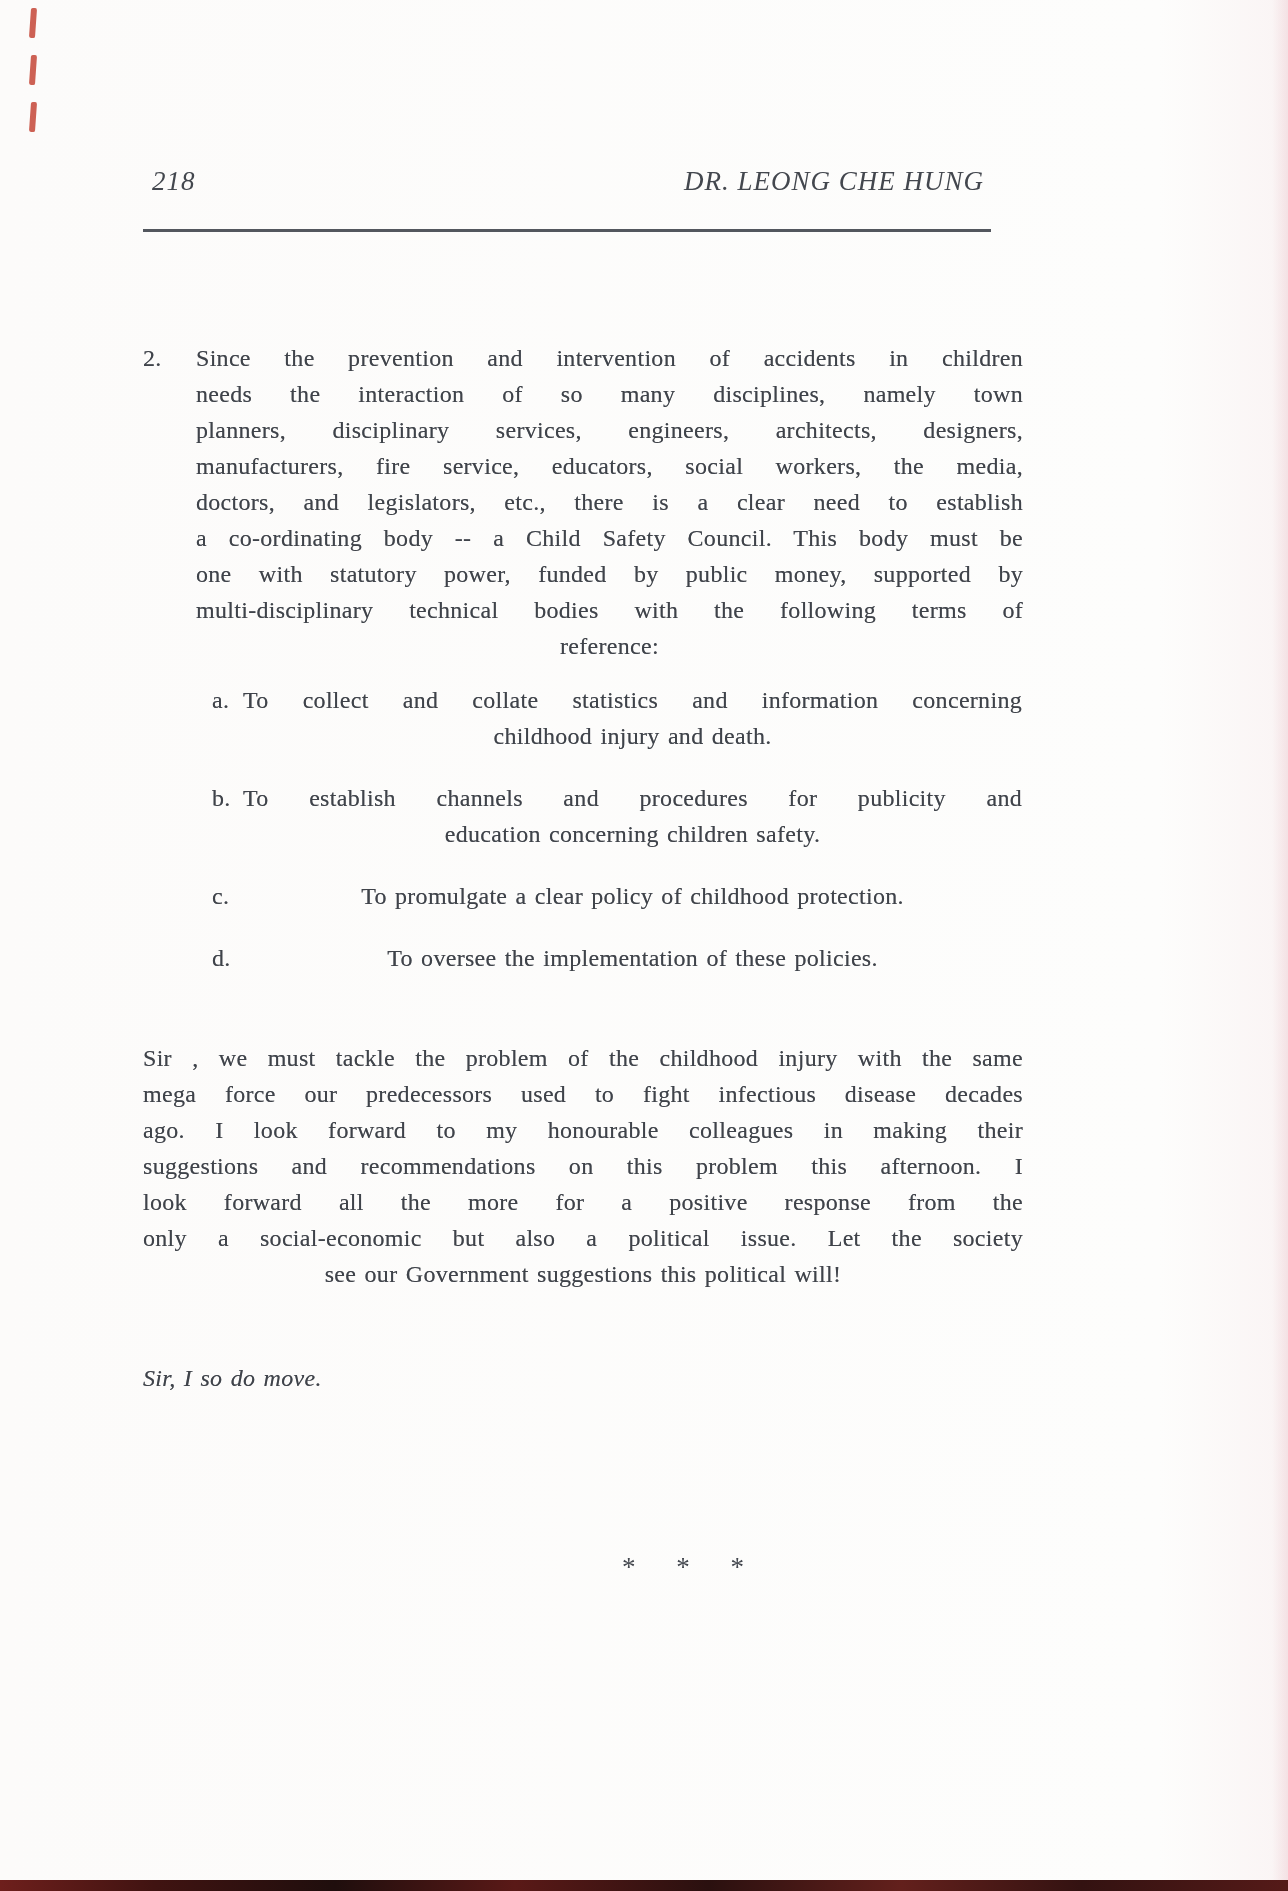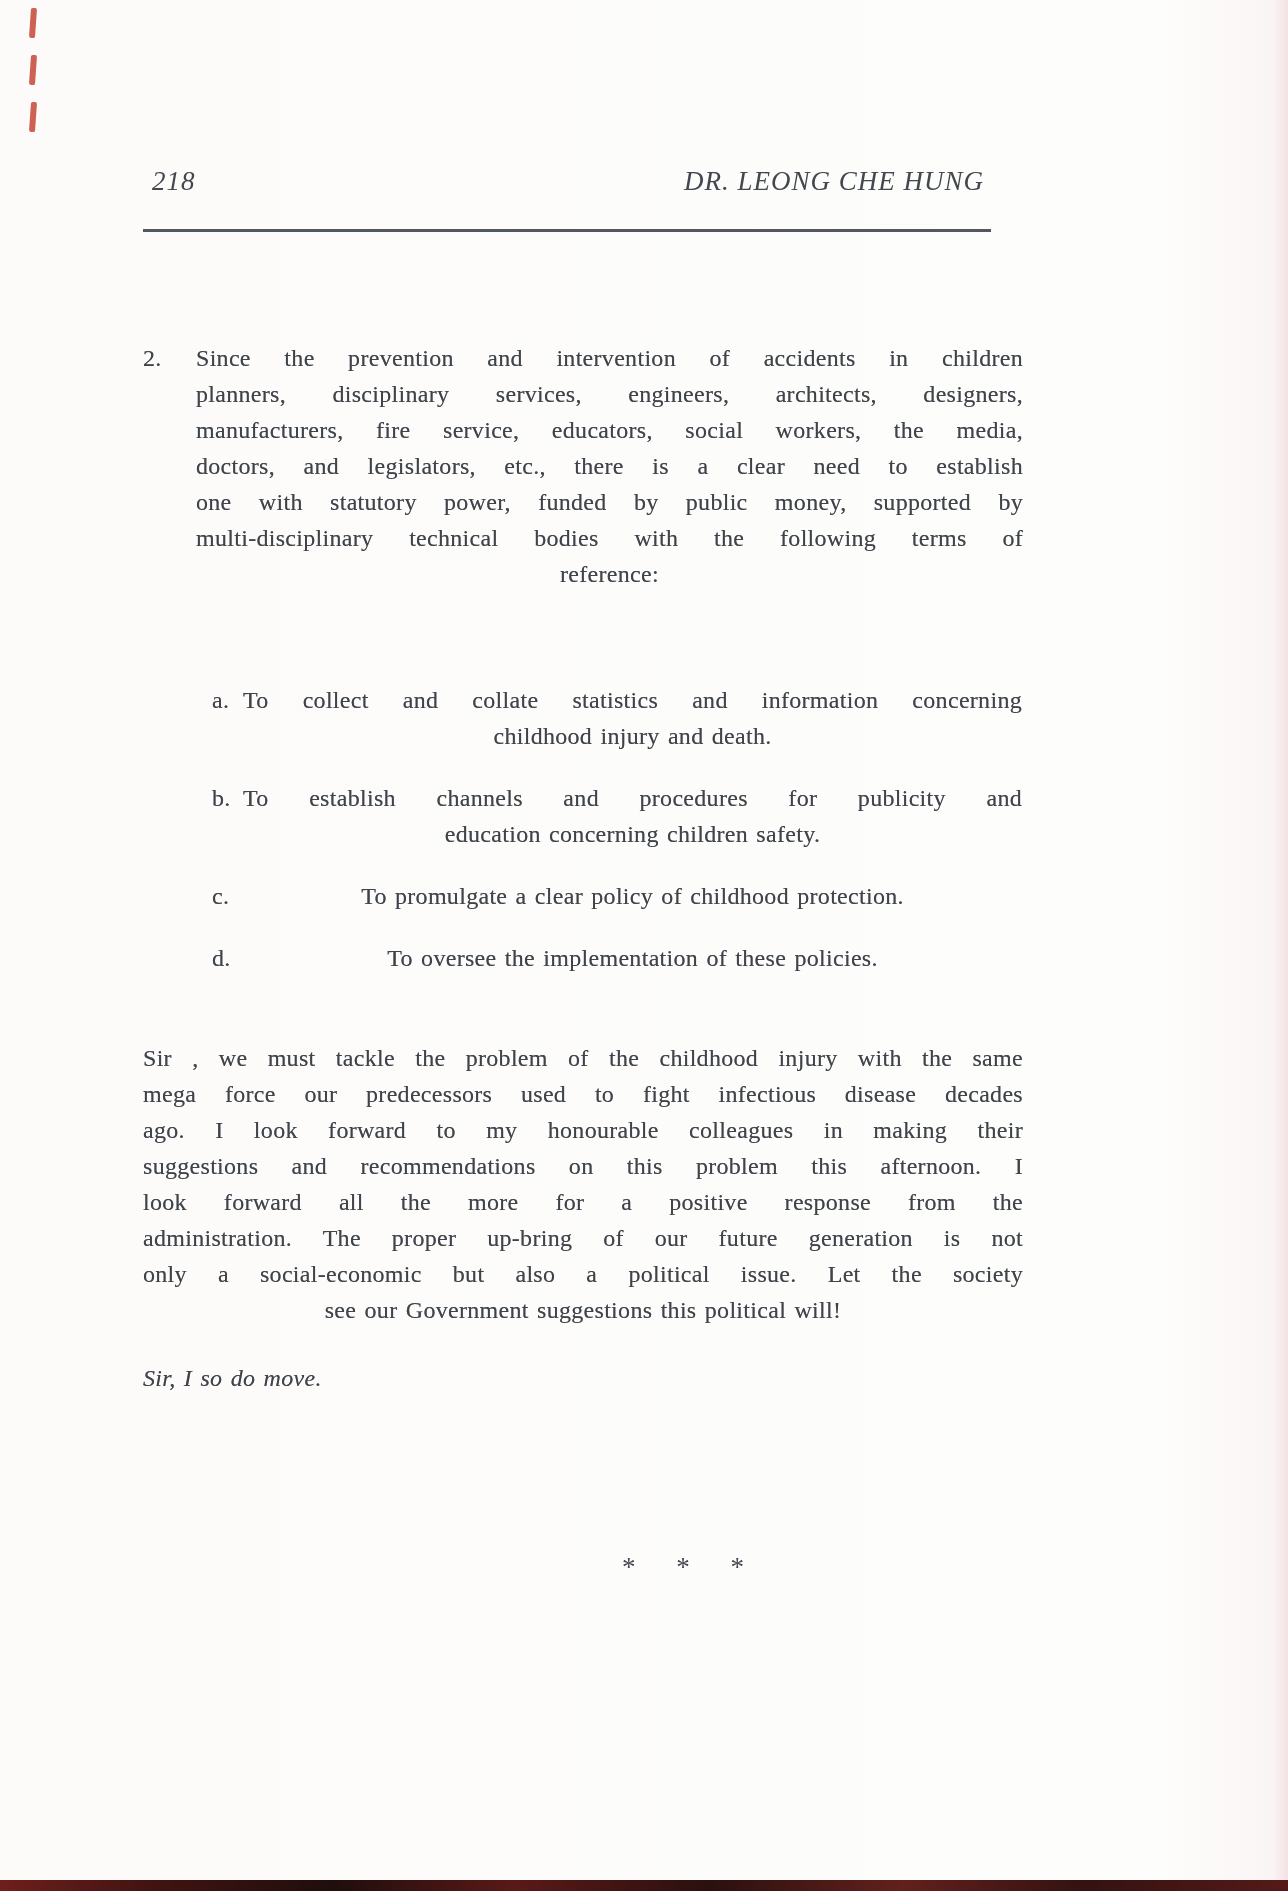--- a/index.html
+++ b/index.html
@@ -137,23 +137,25 @@
     <span class="page-num">218</span>
     <span class="head-right">DR. LEONG CHE HUNG</span>
   </header>
 
   <div class="rule"></div>
 
   <section class="para2 bodytext">
     <div class="pnum">2.</div>
     <div class="ptext">
       <div class="jl">Since the prevention and intervention of accidents in children</div>
+      <div class="jl">needs the interaction of so many disciplines, namely town</div>
       <div class="jl">planners, disciplinary services, engineers, architects, designers,</div>
       <div class="jl">manufacturers, fire service, educators, social workers, the media,</div>
       <div class="jl">doctors, and legislators, etc., there is a clear need to establish</div>
+      <div class="jl">a co-ordinating body -- a Child Safety Council.  This body must be</div>
       <div class="jl">one with statutory power, funded by public money, supported by</div>
       <div class="jl">multi-disciplinary technical bodies with the following terms of</div>
       <div class="ll">reference:</div>
     </div>
   </section>
 
   <section class="terms bodytext">
 
     <div class="term">
       <div class="tlabel">a.</div>
@@ -186,21 +188,20 @@
     </div>
 
   </section>
 
   <section class="closing bodytext">
     <div class="jl">Sir , we must tackle the problem of the childhood injury with the same</div>
     <div class="jl">mega force our predecessors used to fight infectious disease decades</div>
     <div class="jl">ago.  I look forward to my honourable colleagues in making their</div>
     <div class="jl">suggestions and recommendations on this problem this afternoon.  I</div>
     <div class="jl">look forward all the more for a positive response from the</div>
-    <div class="jl">administration.  The proper up-bring of our future generation is not</div>
     <div class="jl">only a social-economic but also a political issue.  Let the society</div>
     <div class="ll">see our Government suggestions this political will!</div>
   </section>
 
   <p class="signoff bodytext">Sir, I so do move.</p>
 
   <div class="stars">* * *</div>
 
   <div class="edge-tint"></div>
   <div class="bottom-strip"></div>

